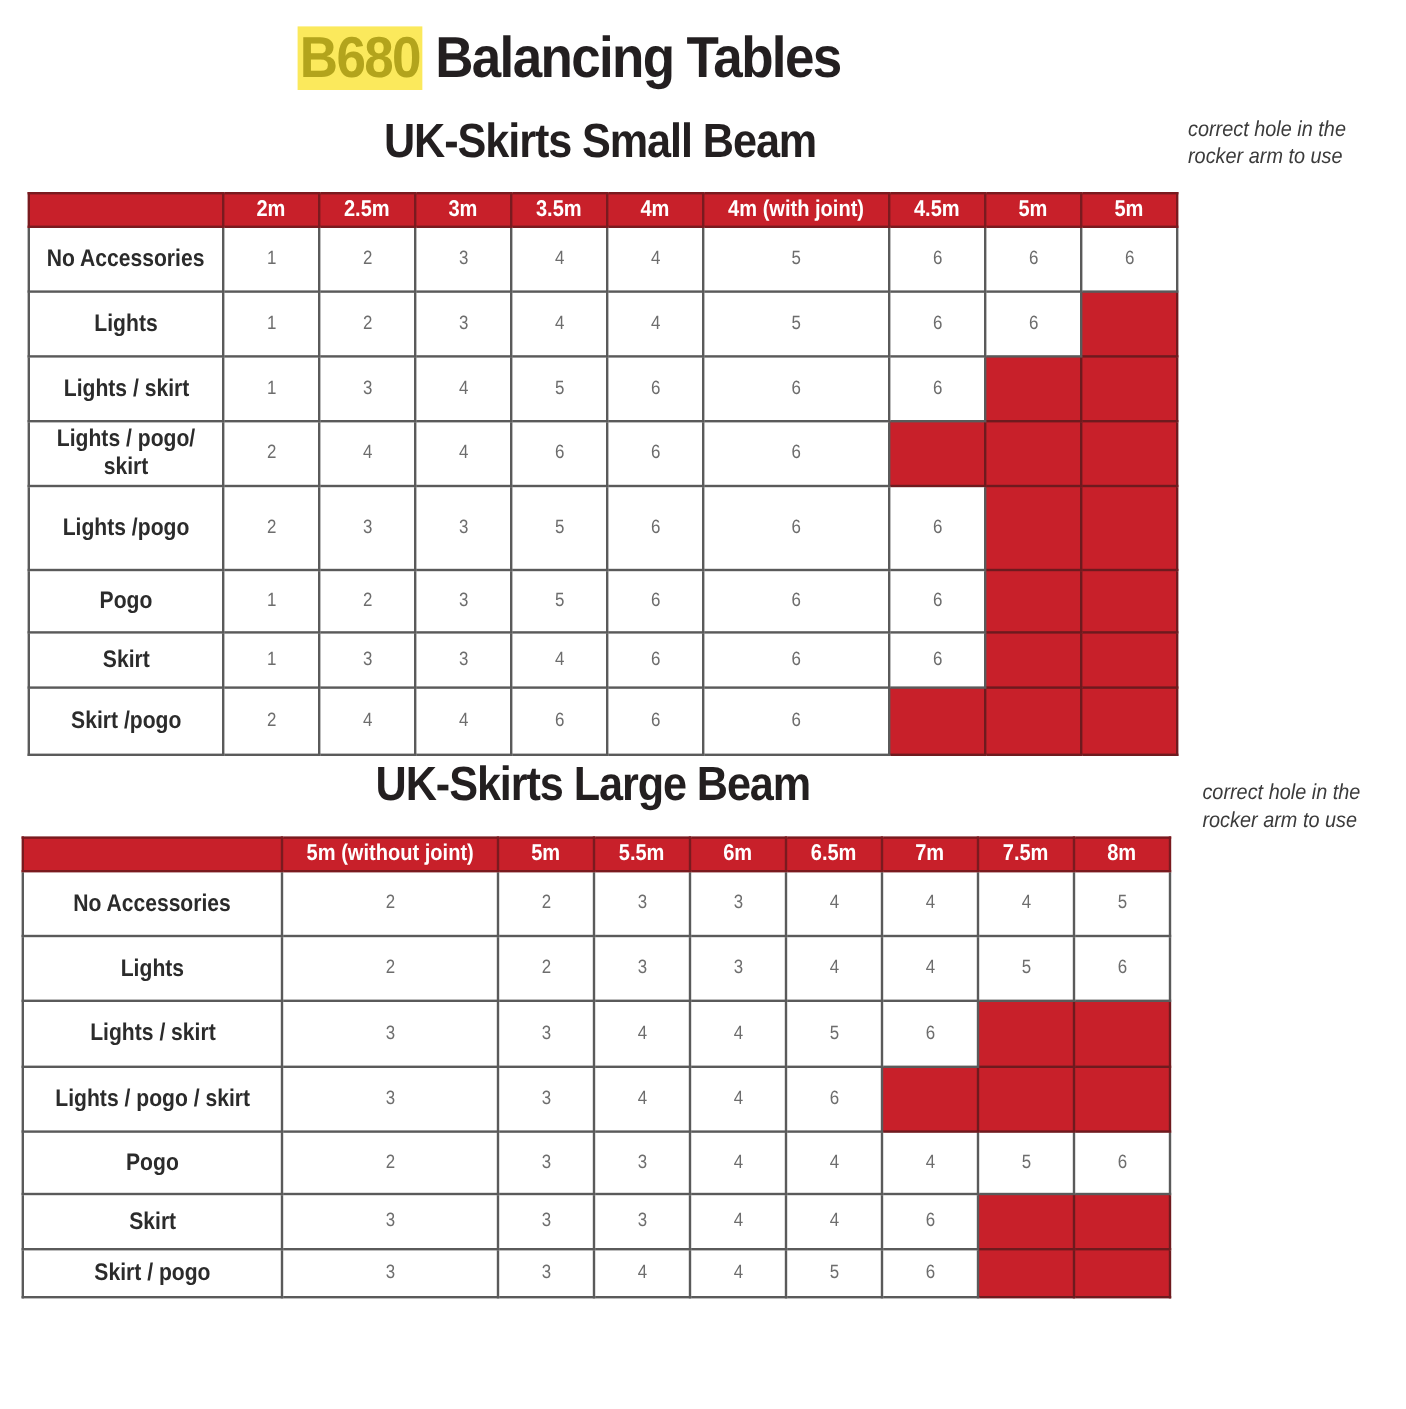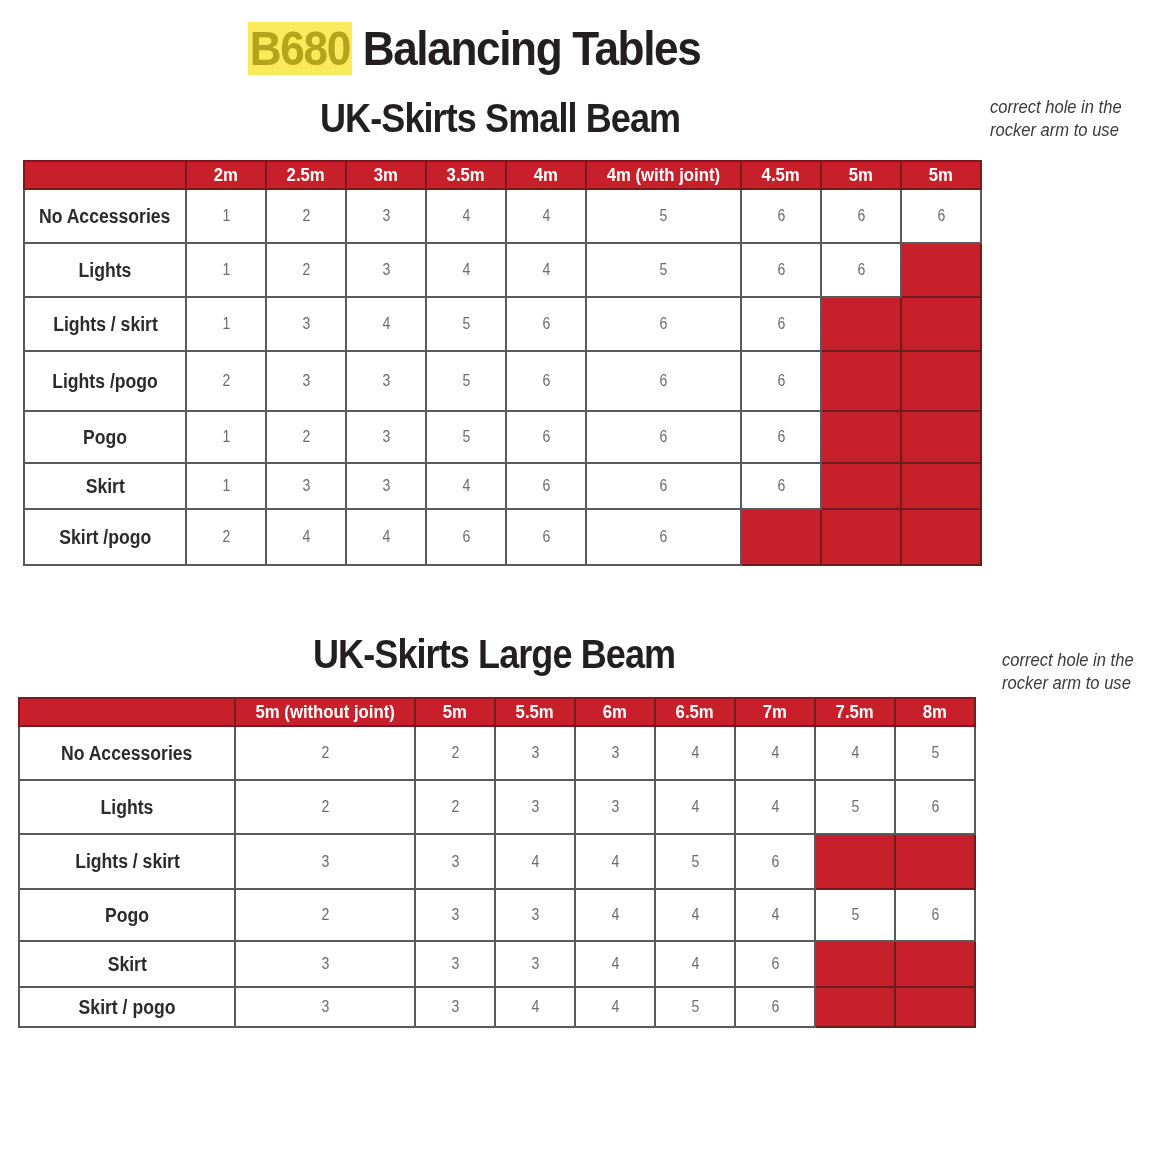--- a/index.html
+++ b/index.html
@@ -95,21 +95,33 @@
         <td class="val"><span>1</span></td>
         <td class="val"><span>3</span></td>
         <td class="val"><span>4</span></td>
         <td class="val"><span>5</span></td>
         <td class="val"><span>6</span></td>
         <td class="val"><span>6</span></td>
         <td class="val"><span>6</span></td>
         <td class="blocked"></td>
         <td class="blocked"></td>
       </tr>
-      <tr style="height: 60px;">
+      <tr style="height: 54px;">
+        <td class="rowlabel"><span>Lights / pogo/ skirt</span></td>
+        <td class="val"><span>2</span></td>
+        <td class="val"><span>4</span></td>
+        <td class="val"><span>4</span></td>
+        <td class="val"><span>6</span></td>
+        <td class="val"><span>6</span></td>
+        <td class="val"><span>6</span></td>
+        <td class="blocked"></td>
+        <td class="blocked"></td>
+        <td class="blocked"></td>
+      </tr>
+      <tr style="height: 70px;">
         <td class="rowlabel"><span>Lights /pogo</span></td>
         <td class="val"><span>2</span></td>
         <td class="val"><span>3</span></td>
         <td class="val"><span>3</span></td>
         <td class="val"><span>5</span></td>
         <td class="val"><span>6</span></td>
         <td class="val"><span>6</span></td>
         <td class="val"><span>6</span></td>
         <td class="blocked"></td>
         <td class="blocked"></td>
@@ -211,20 +223,31 @@
         <td class="rowlabel"><span>Lights / skirt</span></td>
         <td class="val"><span>3</span></td>
         <td class="val"><span>3</span></td>
         <td class="val"><span>4</span></td>
         <td class="val"><span>4</span></td>
         <td class="val"><span>5</span></td>
         <td class="val"><span>6</span></td>
         <td class="blocked"></td>
         <td class="blocked"></td>
       </tr>
+      <tr style="height: 54px;">
+        <td class="rowlabel"><span>Lights / pogo / skirt</span></td>
+        <td class="val"><span>3</span></td>
+        <td class="val"><span>3</span></td>
+        <td class="val"><span>4</span></td>
+        <td class="val"><span>4</span></td>
+        <td class="val"><span>6</span></td>
+        <td class="blocked"></td>
+        <td class="blocked"></td>
+        <td class="blocked"></td>
+      </tr>
       <tr style="height: 52px;">
         <td class="rowlabel"><span>Pogo</span></td>
         <td class="val"><span>2</span></td>
         <td class="val"><span>3</span></td>
         <td class="val"><span>3</span></td>
         <td class="val"><span>4</span></td>
         <td class="val"><span>4</span></td>
         <td class="val"><span>4</span></td>
         <td class="val"><span>5</span></td>
         <td class="val"><span>6</span></td>

